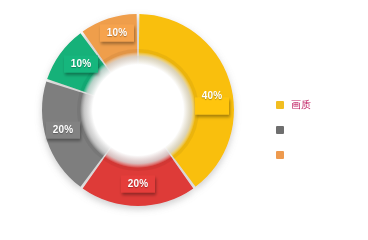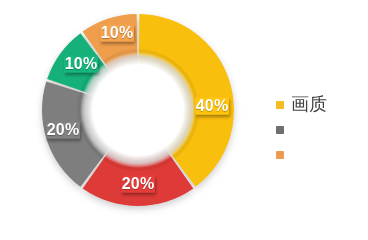--- a/index.html
+++ b/index.html
@@ -15,21 +15,21 @@
   
   .chart-area{position:absolute;left:0;top:0;width:268px;height:220px;}
   .donut-svg{position:absolute;left:0;top:0;}
 
   
   .pct-label{
     position:absolute;
     transform:translate(-50%,-50%);
     color:#ffffff;
     font-weight:bold;
-    font-size:16px;
+    font-size:10px;
     letter-spacing:.2px;
     line-height:1;
     padding:2px 3px 3px 3px;
     white-space:nowrap;
     text-shadow:0 1px 1px rgba(0,0,0,.30);
     pointer-events:none;
   }
 
   
   .legend{
@@ -41,23 +41,23 @@
     display:flex;align-items:center;
     height:25px;
   }
   .legend-swatch{
     width:8px;height:8px;
     flex:0 0 8px;
     margin-right:7px;
     border-radius:1px;
   }
   .legend-label{
-    font-size:18px;
-    color:#404040;
-    font-family:Liberation Mono, monospace;
+    font-size:10px;
+    color:#be185d;
+    font-family:Liberation Sans, sans-serif;
     line-height:1;
     white-space:nowrap;
   }
 </style>
 </head>
 <body>
 
 <div id="root">
 
   <div class="chart-area">
@@ -94,21 +94,21 @@
       <g id="tabs">
           <rect x="195" y="97.5" width="34" height="17" fill="#ffc510" filter="url(#tabShadow)"></rect>
           <rect x="121" y="175.5" width="34" height="17" fill="#e53c3a" filter="url(#tabShadow)"></rect>
           <rect x="46" y="121.5" width="34" height="17" fill="#828282" filter="url(#tabShadow)"></rect>
           <rect x="64" y="55.5" width="34" height="17" fill="#14b67d" filter="url(#tabShadow)"></rect>
           <rect x="100" y="24.5" width="34" height="17" fill="#f6a34e" filter="url(#tabShadow)"></rect>
         </g>
     </svg>
 
     <div id="pctLabels">
-        <div class="pct-label" style="left: 212px; top: 106px; text-align: right;">40%</div>
+        <div class="pct-label" style="left: 212px; top: 96px; text-align: right;">40%</div>
         <div class="pct-label" style="left: 138px; top: 184px;">20%</div>
         <div class="pct-label" style="left: 63px; top: 130px;">20%</div>
         <div class="pct-label" style="left: 81px; top: 64px;">10%</div>
         <div class="pct-label" style="left: 117px; top: 33px;">10%</div>
       </div>
   </div>
 
   <div class="legend">
     <div class="legend-item">
       <span class="legend-swatch" style="background: rgb(242, 190, 33);"></span>

